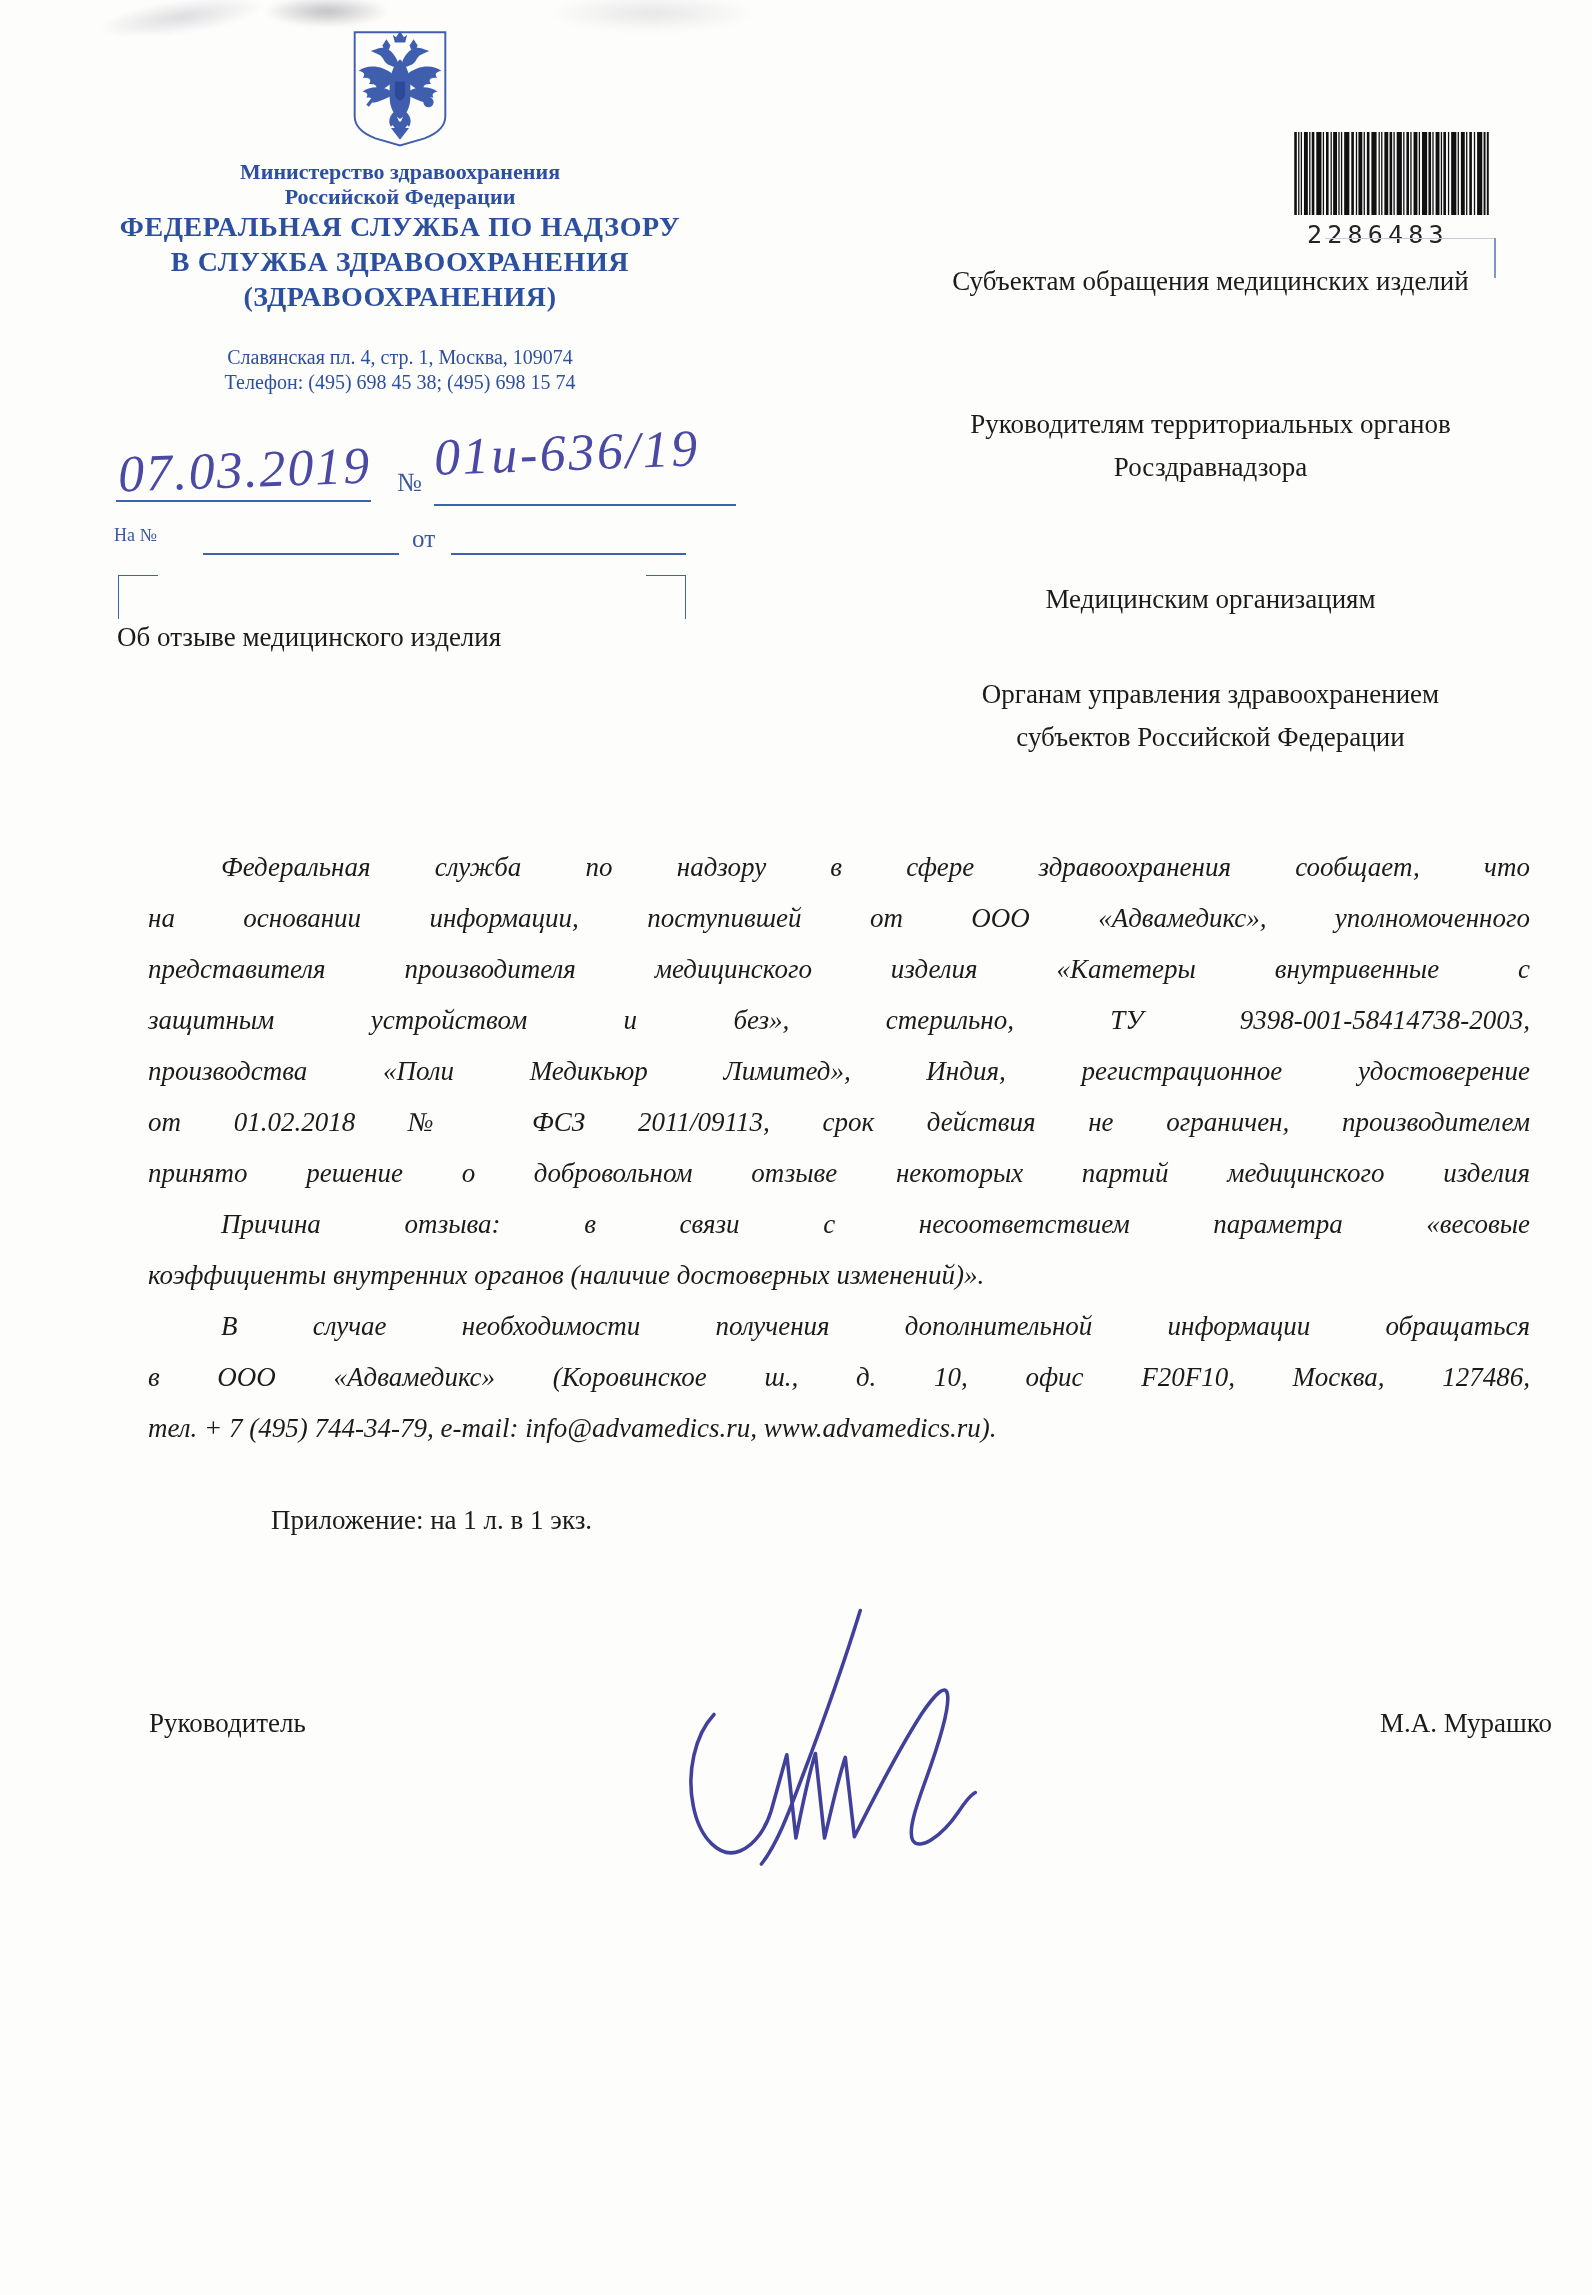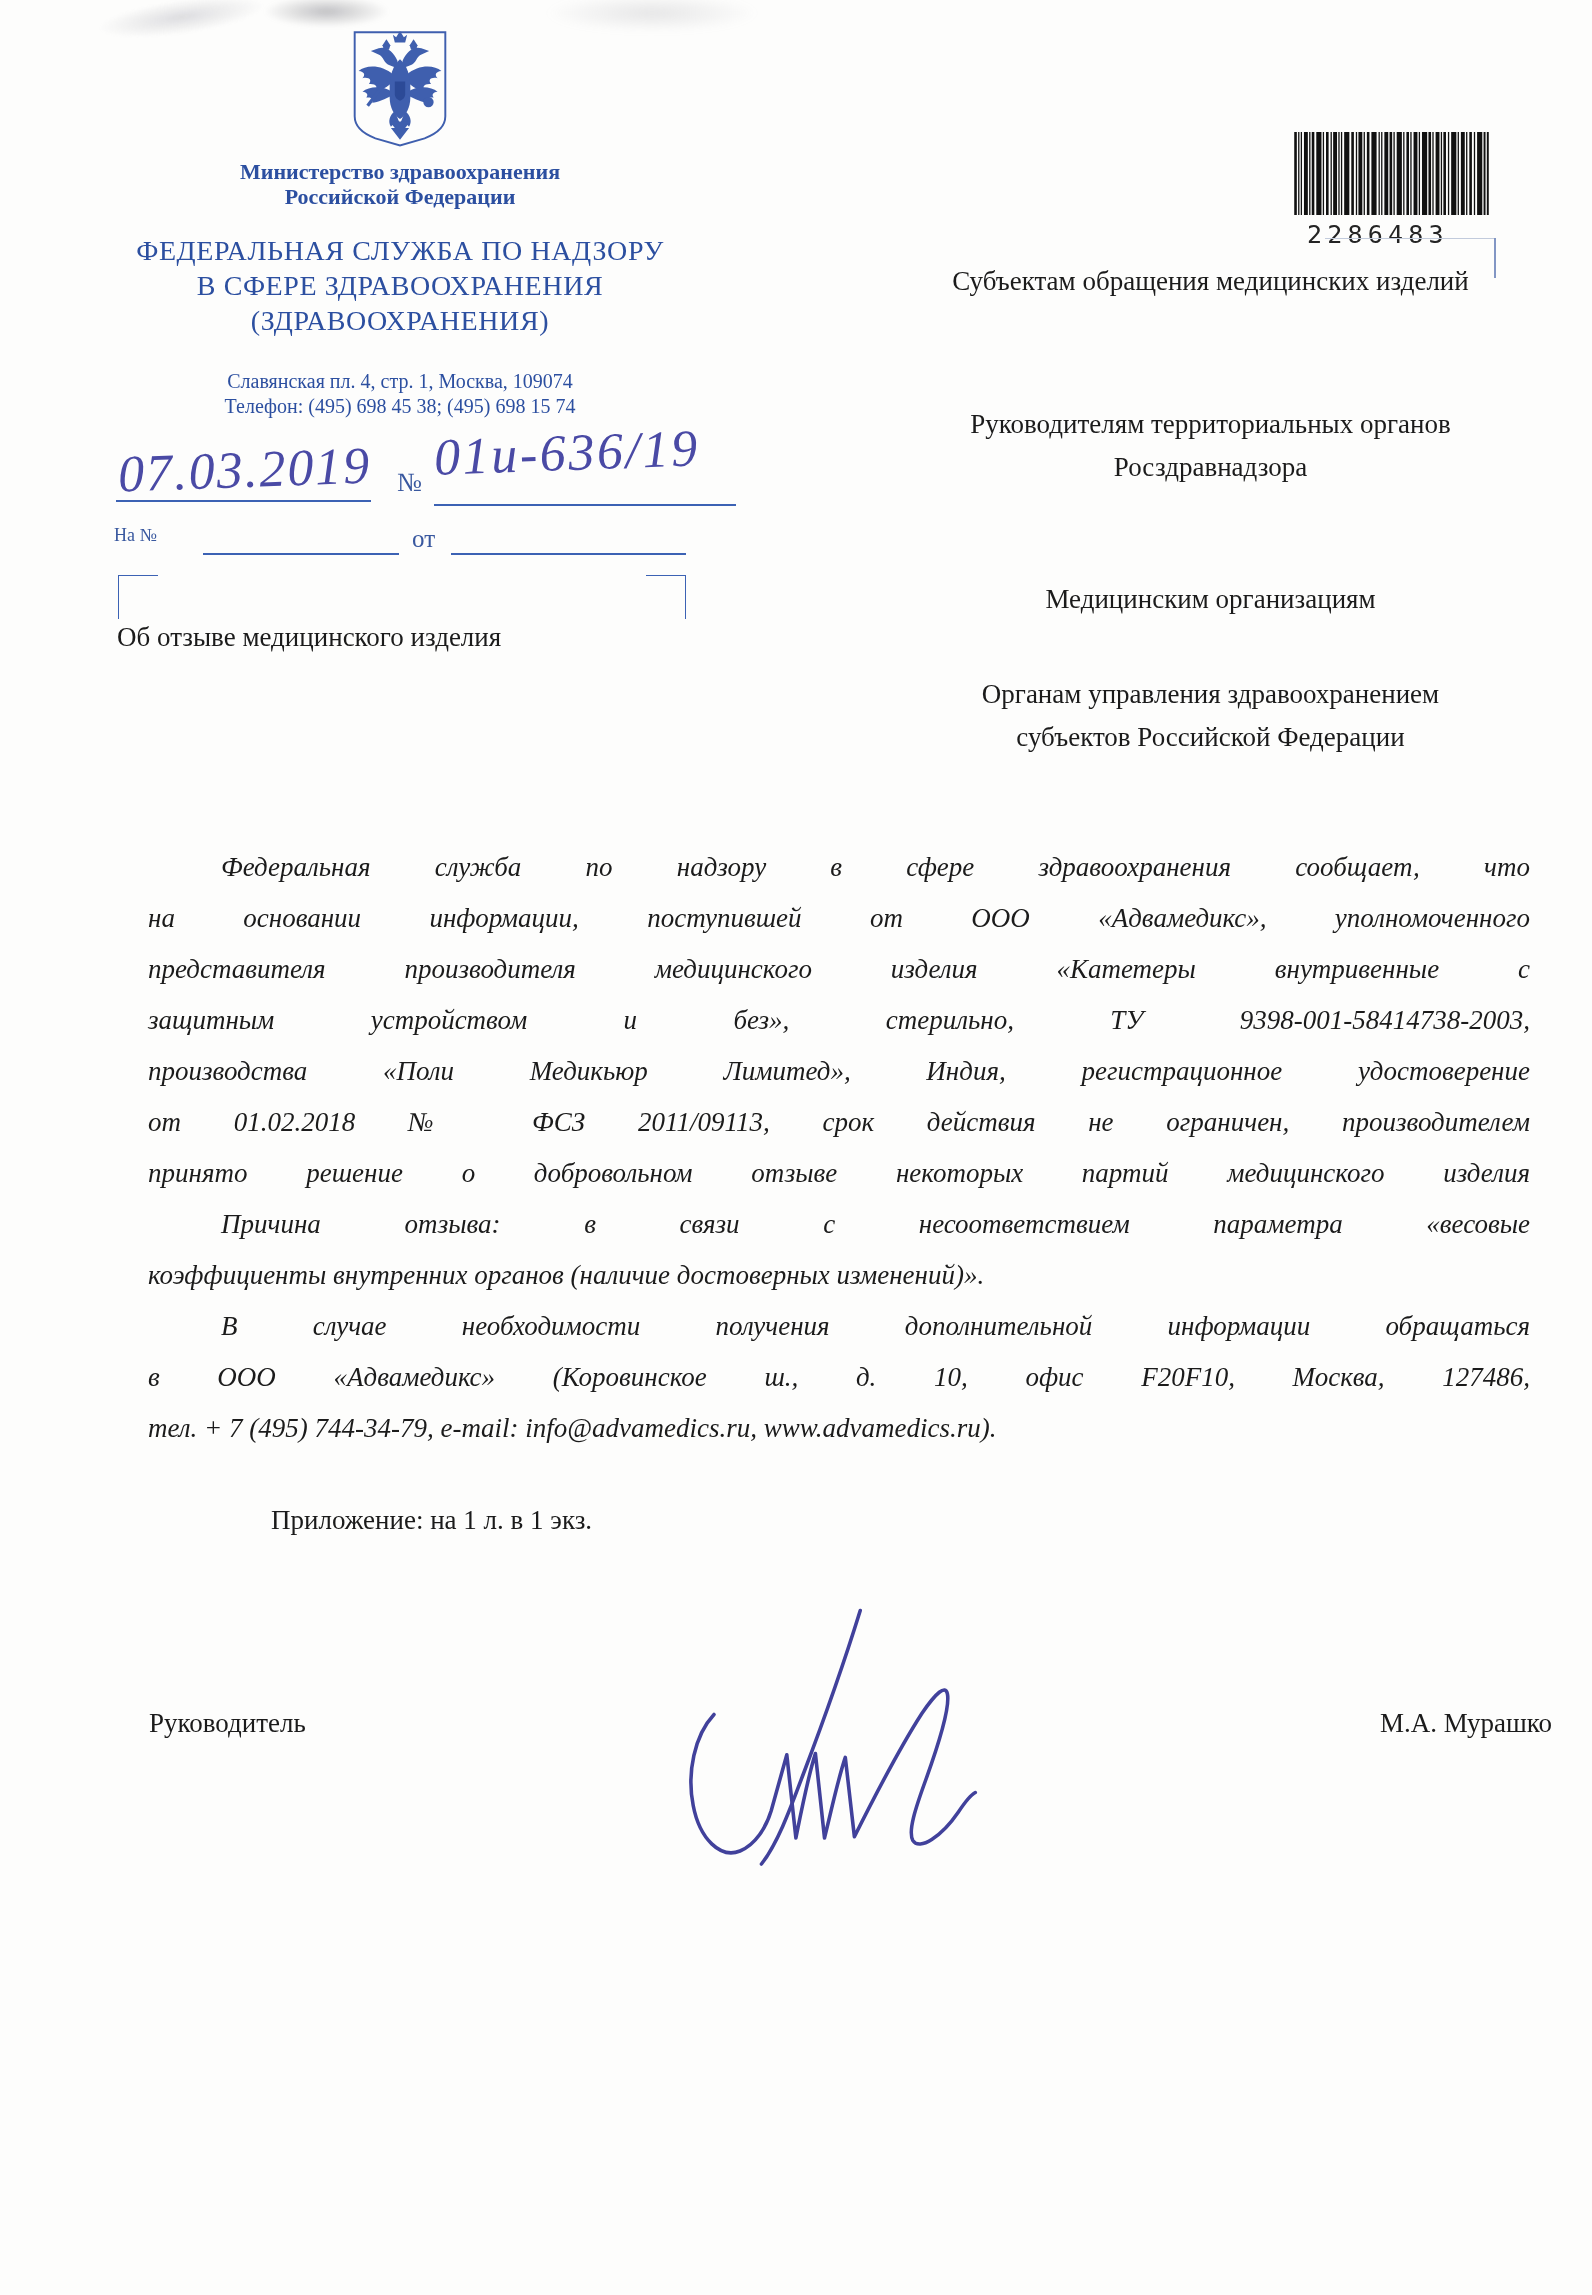--- a/index.html
+++ b/index.html
@@ -19,21 +19,21 @@
     background:radial-gradient(ellipse at center, rgba(105,105,112,.4), rgba(105,105,112,0) 72%);
     filter:blur(1.9px); }
   .smudge-3 { left:545px; top:-6.5px; width:214px; height:38px;
     background:radial-gradient(ellipse at center, rgba(150,150,158,.22), rgba(150,150,158,0) 70%);
     filter:blur(3.9px); }
 
   
   .letterhead { left:108px; top:27px; width:584px; text-align:center; color:#2c4fa0; }
   .emblem { display:block; margin:0 auto; }
   .ministry { margin-top:9px; font-weight:bold; font-size:22px; line-height:25px; }
-  .service  { margin-top:24px; font-weight:normal; font-size:28px; line-height:35px; letter-spacing:0.6px; }
+  .service  { margin-top:0; font-weight:bold; font-size:28px; line-height:35px; letter-spacing:0.6px; }
   .contact  { margin-top:31px; font-size:20px; line-height:25px; }
 
   
   .hw { font-style:italic; color:#4a4aa5; white-space:nowrap; }
   .hw-date   { left:118px; top:440px; font-size:52px; letter-spacing:1.9px; transform:rotate(-2deg); }
   .hw-number { left:434px; top:423px; font-size:52px; letter-spacing:2.6px; transform:rotate(-2deg); }
   .blue-line { position:absolute; height:1.9px; background:#3c62b4; }
   .form-label { position:absolute; color:#39589f; font-size:26px; }
   .bracket { position:absolute; width:39px; height:43px; }
   .bracket-left  { border-left:1.9px solid #3c62b4; border-top:1.9px solid #3c62b4; }
@@ -94,21 +94,21 @@
         <path d="M28,120 L52,88 l4,3 -24,32 z"></path>
       </g>
       <path d="M72,84 h16 v20 q0,7 -8,10 q-8,-3 -8,-10 z" fill="#2c4a97"></path>
     </svg>
     <div class="ministry">
       <div>Министерство здравоохранения</div>
       <div>Российской Федерации</div>
     </div>
     <div class="service">
       <div>ФЕДЕРАЛЬНАЯ СЛУЖБА ПО НАДЗОРУ</div>
-      <div>В СФЕРЕ ЗДРАВООХРАНЕНИЯ</div>
+      <div>В СЛУЖБА ЗДРАВООХРАНЕНИЯ</div>
       <div>(ЗДРАВООХРАНЕНИЯ)</div>
     </div>
     <div class="contact">
       <div>Славянская пл. 4, стр. 1, Москва, 109074</div>
       <div>Телефон: (495) 698 45 38; (495) 698 15 74</div>
     </div>
   </div>
 
   <div class="abs hw hw-date">07.03.2019</div>
   <div class="blue-line" style="left:116px; top:500px; width:255px;"></div>

